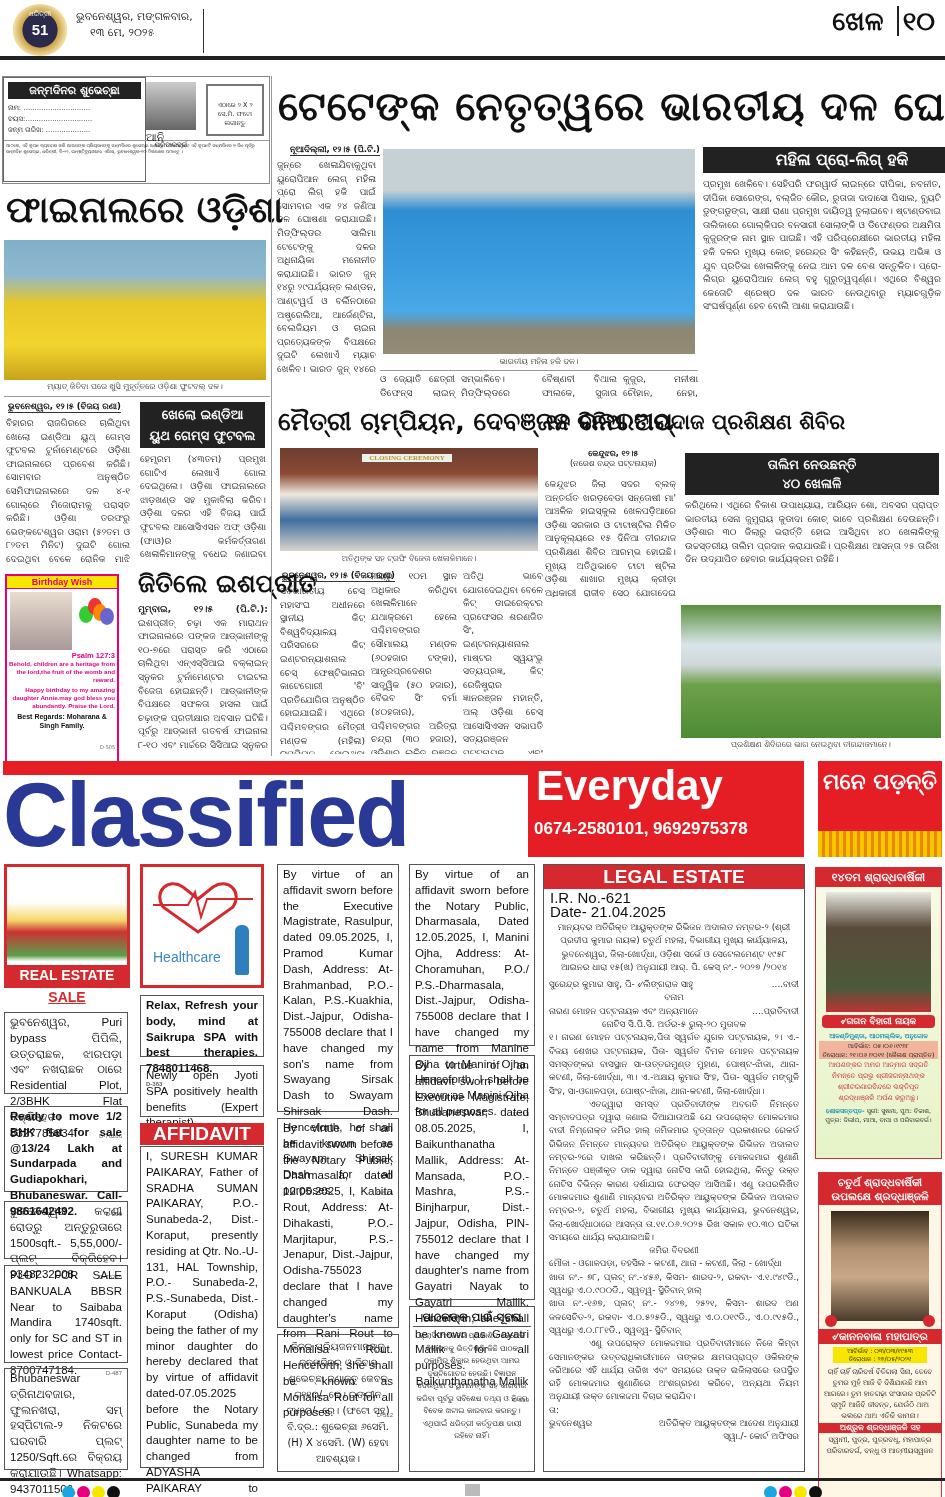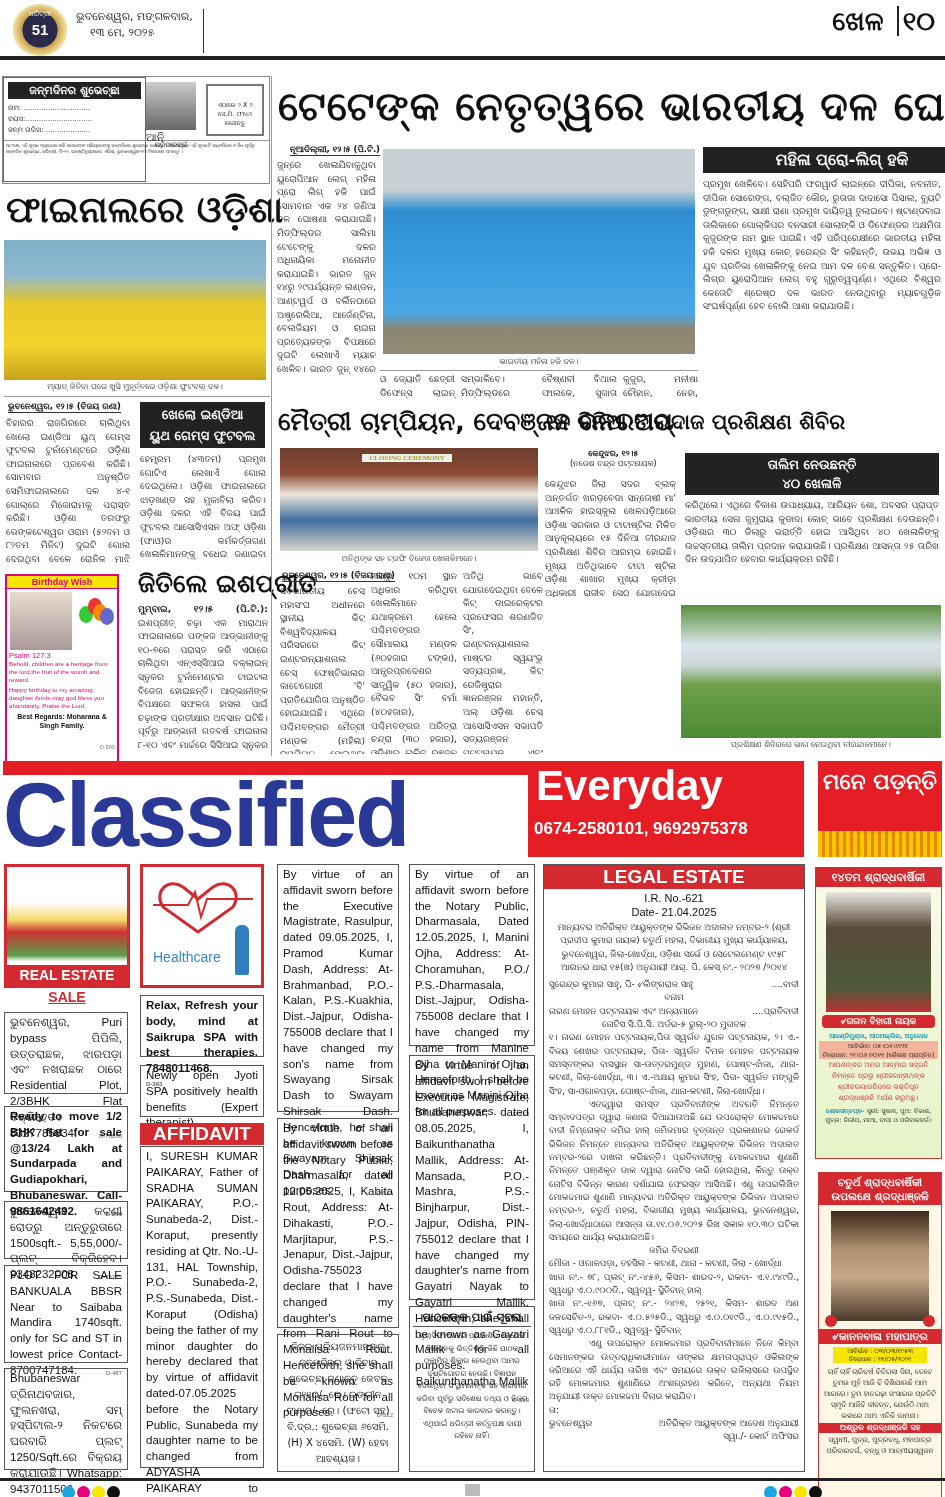--- a/index.html
+++ b/index.html
@@ -85,21 +85,21 @@
 
 <div class="abs" style="left:5px;top:574px;width:114px;height:196px;border:2px solid #e6007e;background:#fff">
   <div style="background:#f7e600;color:#e6007e;font:bold 9px 'Liberation Sans',sans-serif;text-align:center;padding:1px 0;border-bottom:1px solid #e6007e">Birthday Wish</div>
   <div class="photo" style="margin:3px 0 0 3px;width:62px;height:58px;background:linear-gradient(#e8dccf,#a99)"></div>
   <div style="position:absolute;left:72px;top:22px;width:36px;height:40px">
     <span style="position:absolute;left:0;top:8px;width:14px;height:17px;border-radius:50%;background:#3c3"></span>
     <span style="position:absolute;left:9px;top:0;width:14px;height:17px;border-radius:50%;background:#e33"></span>
     <span style="position:absolute;left:14px;top:6px;width:14px;height:17px;border-radius:50%;background:#f80"></span>
     <span style="position:absolute;left:21px;top:10px;width:14px;height:17px;border-radius:50%;background:#66c"></span>
   </div>
-  <div class="en" style="color:#e6007e;text-align:left;font-size:6.2px;line-height:8px;font-weight:normal;padding:2px 2px 0">
+  <div class="en" style="color:#e6007e;text-align:right;font-size:6.2px;line-height:8px;font-weight:bold;padding:2px 2px 0">
     <div style="font-size:7.5px">Psalm 127:3</div>
     <div>Behold, children are a heritage from the lord,the fruit of the womb and reward.</div>
     <div style="margin-top:2px">Happy birthday to my amazing daughter Annie.may god bless you abundantly. Praise the Lord.</div>
   </div>
   <div class="en" style="text-align:center;font-size:7px;font-weight:bold;line-height:9px;padding:2px">Best Regards: Moharana &amp; Singh Family.</div>
 </div>
 <div class="abs" style="left:100px;top:744px;font-size:5px;color:#666">D-505</div>
 
 <div class="abs head" style="left:138px;top:568px;font-size:25px;line-height:32px">ଜିତିଲେ ଇଶପ୍ରୀତ</div>
 <div class="abs txt" style="left:138px;top:602px;width:130px;height:152px">
@@ -212,21 +212,21 @@
   <div style="text-align:center">Baikunthanatha Mallik</div>
   <div class="code">D-519</div>
 </div>
 <div class="abs" style="left:409px;top:1306px;width:126px;height:166px;border:1px solid #555;padding:3px;text-align:center">
   <div style="font-size:11.5px;font-weight:bold;border-bottom:1px solid #555;padding-bottom:2px">ପାଠକଙ୍କ ପାଇଁ ସୂଚନା</div>
   <div style="font-size:7.6px;line-height:12.5px;margin-top:3px">କ୍ଲାସିଫାଏଡରେ ପ୍ରକାଶିତ କେତେକ ବିଜ୍ଞାପନକୁ ଭିତ୍ତିକରି କିଛି ପାଠକ ଠକାମିର ଶିକାର ହେଉଥିବା ଆମର ଦୃଷ୍ଟିଗୋଚର ହେଉଛି। ବିଜ୍ଞାପନ ଦେଉଥିବା ସଂସ୍ଥାମାନଙ୍କ ସହ କାରବାର କରିବା ପୂର୍ବରୁ ସବିଶେଷ ତଥ୍ୟ ଓ ନିଜର ବିବେକ ଖଟାଇ କାରବାର କରନ୍ତୁ। ଏଥିପାଇଁ ଧରିତ୍ରୀ କର୍ତ୍ତୃପକ୍ଷ ଦାୟୀ ରହିବେ ନାହିଁ।</div>
 </div>
 
 <div class="abs" style="left:543px;top:864px;width:262px;height:608px;border:1px solid #555">
   <div class="redhdr" style="height:24px;line-height:24px;font-size:19px">LEGAL ESTATE</div>
-  <div class="en" style="text-align:center;font-size:11px;line-height:14px;padding:2px 6px">
+  <div class="en" style="text-align:left;font-size:15px;line-height:14px;padding:2px 6px">
     <div>I.R. No.-621</div>
     <div>Date- 21.04.2025</div>
   </div>
   <div class="legal" style="padding:0 5px">
     <div style="text-align:center">ମାନ୍ୟବର ଅତିରିକ୍ତ ଆୟୁକ୍ତଙ୍କ ରିଭିଜନ ଅଦାଲତ ନମ୍ବର-୨ (ଶ୍ରୀ ପ୍ରଦୀପ କୁମାର ନାୟକ) ଚତୁର୍ଥ ମହଲା, ବିଭାଗୀୟ ମୁଖ୍ୟ କାର୍ଯ୍ୟାଳୟ, ଭୁବନେଶ୍ୱର, ଜିଲା-ଖୋର୍ଦ୍ଧା, ଓଡ଼ିଶା ସର୍ଭେ ଓ ସେଟେଲମେଣ୍ଟ ୧୯୫୮ ଆଇନର ଧାରା ୧୫(ଖ) ଅନୁଯାୟୀ ଆର୍. ପି. କେସ୍ ନଂ.- ୨୦୨୭ /୨୦୧୪</div>
     <div style="display:flex;justify-content:space-between;margin-top:4px">
       <span>ସୁରେନ୍ଦ୍ର କୁମାର ସାହୁ, ପି- ୰ଲିଙ୍ଗରାଜ ସାହୁ</span>
       <span>....ବାଦୀ</span>
     </div>
     <div style="text-align:center">ବନାମ</div>

